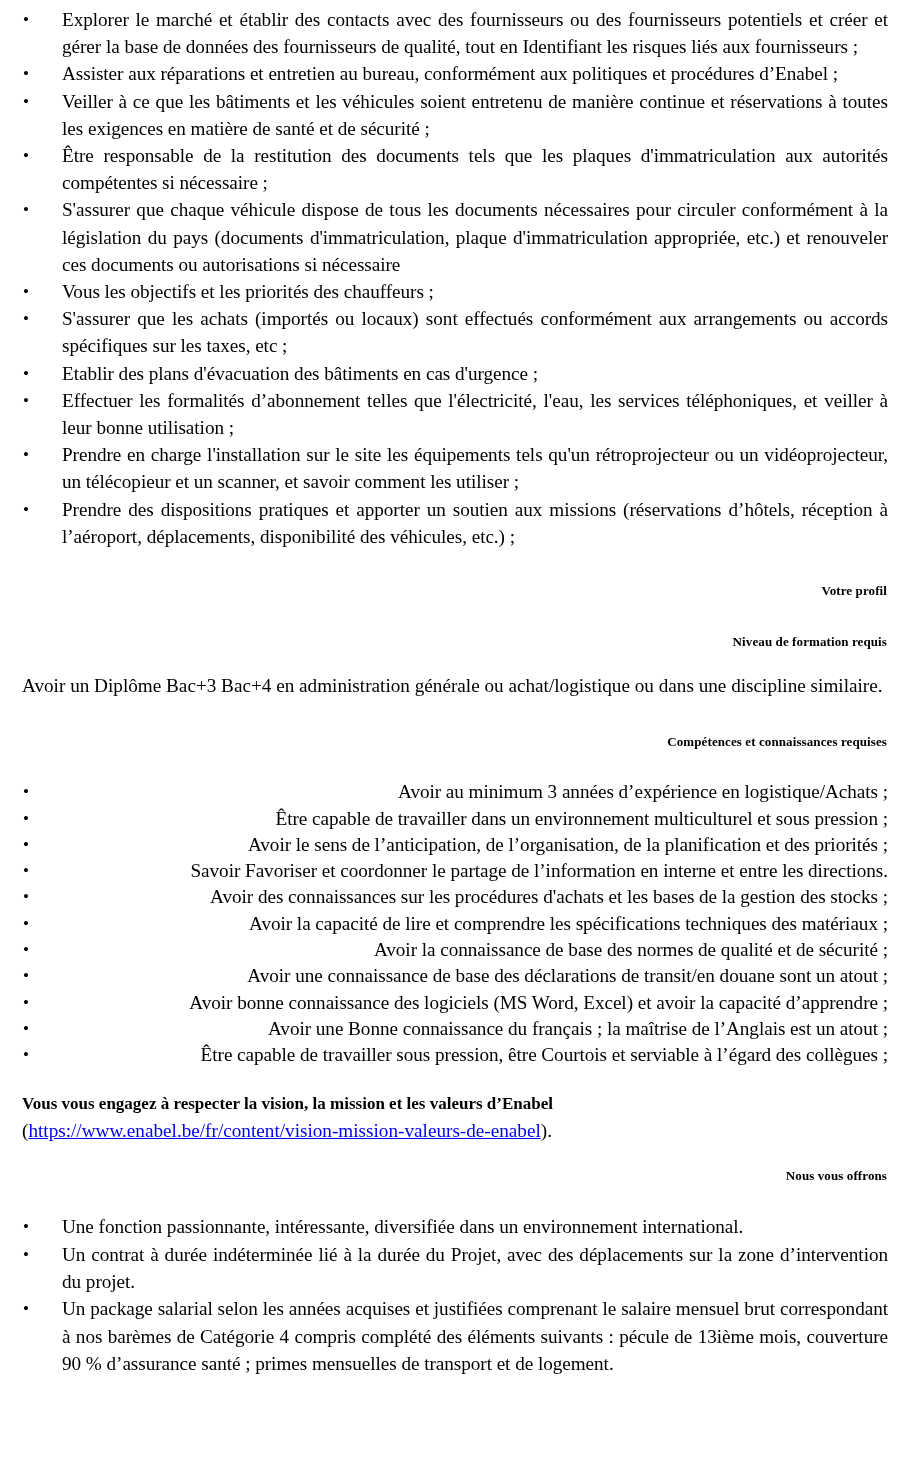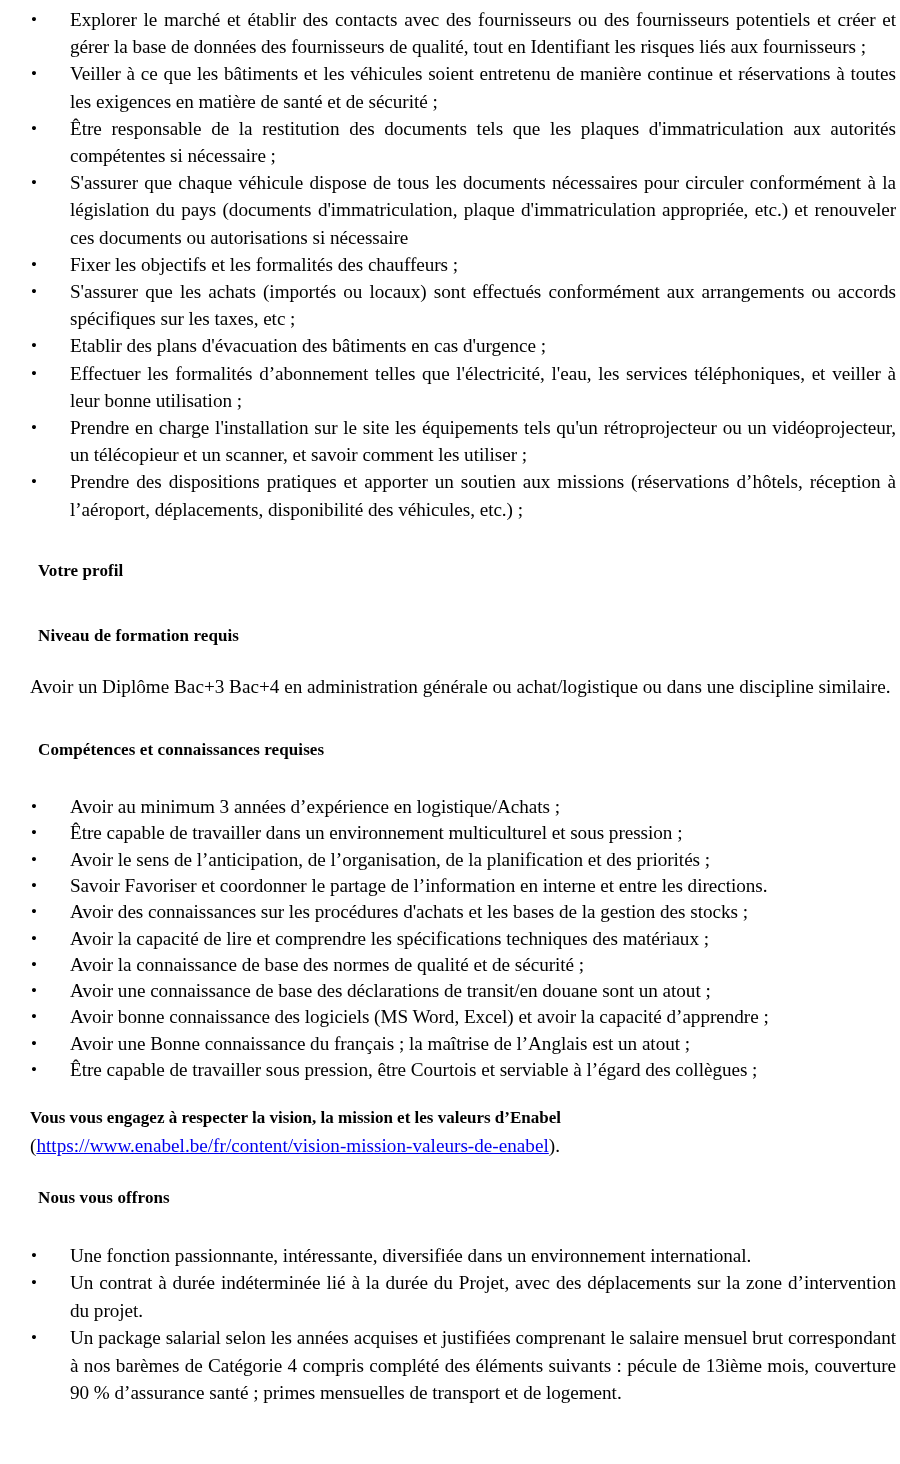--- a/index.html
+++ b/index.html
@@ -17,21 +17,21 @@
   .page {
     position: relative;
     width: 900px;
     height: 1464px;
     padding: 0;
     box-sizing: border-box;
     overflow: hidden;
   }
   .content {
     position: absolute;
-    left: 30px;
+    left: 22px;
     top: 6px;
     width: 866px;
   }
 
   
   ul.bullets {
     list-style: none;
     margin: 0;
     padding: 0;
   }
@@ -48,39 +48,40 @@
   ul.bullets > li::before {
     content: "\2022";
     position: absolute;
     left: 1px;
     top: 0;
     font-size: 17px;
     line-height: 27.2px;
   }
   ul.bullets.tight > li {
     line-height: 26.3px;
-    text-align: left;
+    text-align: right;
   }
   ul.bullets.tight > li::before {
     line-height: 26.3px;
   }
   ul.bullets.offers > li {
     line-height: 27.4px;
   }
   ul.bullets.offers > li::before {
     line-height: 27.4px;
   }
 
   
   h2.section-head {
-    font-size: 17px;
+    font-size: 13px;
     font-weight: bold;
     line-height: 24px;
-    margin: 8px;
+    margin: 1px;
     letter-spacing: 0.1px;
+    text-align: right;
   }
   p.body-par {
     font-size: 19.2px;
     line-height: 27.2px;
     margin: 0;
     text-align: justify;
     text-justify: inter-word;
   }
   p.lead-bold {
     font-size: 17px;
@@ -109,24 +110,25 @@
   .sp-8  { height: 30px; }
 </style>
 </head>
 <body>
 
 <div class="page">
   <div class="content">
 
     <ul class="bullets">
       <li>Explorer le marché et établir des contacts avec des fournisseurs ou des fournisseurs potentiels et créer et gérer la base de données des fournisseurs de qualité, tout en Identifiant les risques liés aux fournisseurs ;</li>
+      <li>Assister aux réparations et entretien au bureau, conformément aux politiques et procédures d’Enabel ;</li>
       <li>Veiller à ce que les bâtiments et les véhicules soient entretenu de manière continue et réservations à toutes les exigences en matière de santé et de sécurité ;</li>
       <li>Être responsable de la restitution des documents tels que les plaques d'immatriculation aux autorités compétentes si nécessaire ;</li>
       <li>S'assurer que chaque véhicule dispose de tous les documents nécessaires pour circuler conformément à la législation du pays (documents d'immatriculation, plaque d'immatriculation appropriée, etc.) et renouveler ces documents ou autorisations si nécessaire</li>
-      <li>Fixer les objectifs et les formalités des chauffeurs ;</li>
+      <li>Vous les objectifs et les priorités des chauffeurs ;</li>
       <li>S'assurer que les achats (importés ou locaux) sont effectués conformément aux arrangements ou accords spécifiques sur les taxes, etc ;</li>
       <li>Etablir des plans d'évacuation des bâtiments en cas d'urgence ;</li>
       <li>Effectuer les formalités d’abonnement telles que l'électricité, l'eau, les services téléphoniques, et veiller à leur bonne utilisation ;</li>
       <li>Prendre en charge l'installation sur le site les équipements tels qu'un rétroprojecteur ou un vidéoprojecteur, un télécopieur et un scanner, et savoir comment les utiliser ;</li>
       <li>Prendre des dispositions pratiques et apporter un soutien aux missions (réservations d’hôtels, réception à l’aéroport, déplacements, disponibilité des véhicules, etc.) ;</li>
     </ul>
 
     <div class="sp-7"></div>
 
     <h2 class="section-head">Votre profil</h2>

